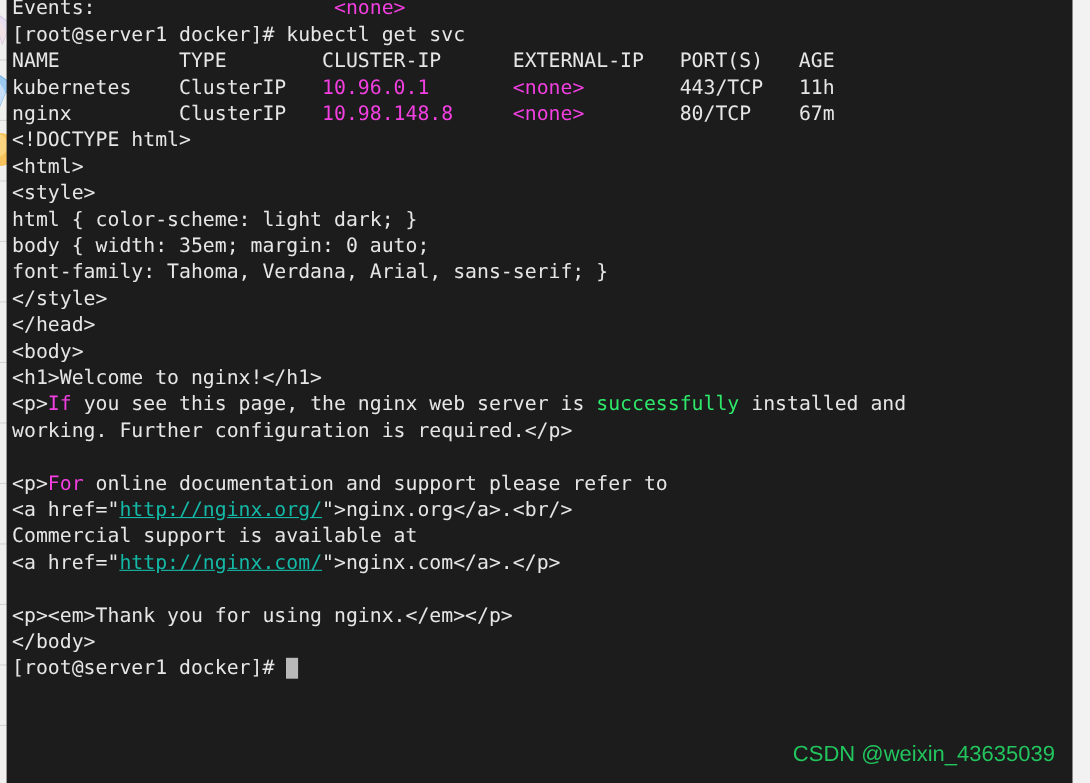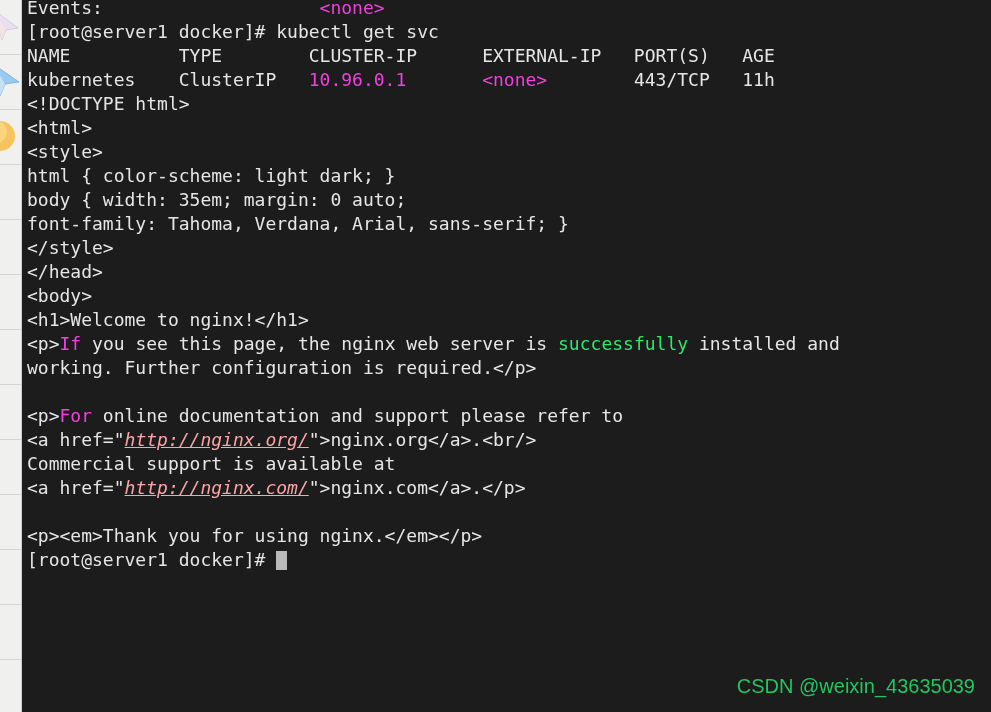--- a/index.html
+++ b/index.html
@@ -42,21 +42,21 @@
     position: absolute;
     left: -16px;
     top: 6px;
     width: 40px;
     height: 40px;
   }
 
   
   #terminal {
     position: absolute;
-    left: 22px;
+    left: 6px;
     top: 0;
     width: 969px;
     height: 712px;
     background: #1c1c1c;
     overflow: hidden;
   }
   #term-lines {
     position: absolute;
     left: 0;
     top: -4px;
@@ -70,21 +70,21 @@
     font-size: 18px;
     font-family: "DejaVu Sans Mono", "Liberation Mono", monospace;
     color: #e6e6e6;
     white-space: pre;
     letter-spacing: 0px;
   }
 
   .c-white   { color: #e6e6e6; }
   .c-magenta { color: #f23fe0; }
   .c-green   { color: #2ee86a; text-align: right; }
-  .c-link    { color: #fca5a5; text-decoration: underline; font-style: italic; }
+  .c-link    { color: #14b8a6; text-decoration: underline; }
 
   .cursor {
     display: inline-block;
     width: 11px;
     height: 19px;
     background: #b9b9b9;
     vertical-align: -4px;
   }
 
   
@@ -134,37 +134,39 @@
     <div class="side-cell"></div>
 
   </div>
 
   <div id="terminal">
     <div id="term-lines">
         <div class="line"><span class="c-white">Events:                    </span><span class="c-magenta">&lt;none&gt;</span></div>
         <div class="line"><span class="c-white">[root@server1 docker]# kubectl get svc</span></div>
         <div class="line"><span class="c-white">NAME          TYPE        CLUSTER-IP      EXTERNAL-IP   PORT(S)   AGE</span></div>
         <div class="line"><span class="c-white">kubernetes    ClusterIP   </span><span class="c-magenta">10.96.0.1</span><span class="c-white">       </span><span class="c-magenta">&lt;none&gt;</span><span class="c-white">        443/TCP   11h</span></div>
+        <div class="line"><span class="c-white">nginx         ClusterIP   </span><span class="c-magenta">10.98.148.8</span><span class="c-white">     </span><span class="c-magenta">&lt;none&gt;</span><span class="c-white">        80/TCP    67m</span></div>
         <div class="line"><span class="c-white">&lt;!DOCTYPE html&gt;</span></div>
         <div class="line"><span class="c-white">&lt;html&gt;</span></div>
         <div class="line"><span class="c-white">&lt;style&gt;</span></div>
         <div class="line"><span class="c-white">html { color-scheme: light dark; }</span></div>
         <div class="line"><span class="c-white">body { width: 35em; margin: 0 auto;</span></div>
         <div class="line"><span class="c-white">font-family: Tahoma, Verdana, Arial, sans-serif; }</span></div>
         <div class="line"><span class="c-white">&lt;/style&gt;</span></div>
         <div class="line"><span class="c-white">&lt;/head&gt;</span></div>
         <div class="line"><span class="c-white">&lt;body&gt;</span></div>
         <div class="line"><span class="c-white">&lt;h1&gt;Welcome to nginx!&lt;/h1&gt;</span></div>
         <div class="line"><span class="c-white">&lt;p&gt;</span><span class="c-magenta">If</span><span class="c-white"> you see this page, the nginx web server is </span><span class="c-green">successfully</span><span class="c-white"> installed and</span></div>
         <div class="line"><span class="c-white">working. Further configuration is required.&lt;/p&gt;</span></div>
         <div class="line"><span class="c-white"> </span></div>
         <div class="line"><span class="c-white">&lt;p&gt;</span><span class="c-magenta">For</span><span class="c-white"> online documentation and support please refer to</span></div>
         <div class="line"><span class="c-white">&lt;a href="</span><span class="c-link">http://nginx.org/</span><span class="c-white">"&gt;nginx.org&lt;/a&gt;.&lt;br/&gt;</span></div>
         <div class="line"><span class="c-white">Commercial support is available at</span></div>
         <div class="line"><span class="c-white">&lt;a href="</span><span class="c-link">http://nginx.com/</span><span class="c-white">"&gt;nginx.com&lt;/a&gt;.&lt;/p&gt;</span></div>
         <div class="line"><span class="c-white"> </span></div>
         <div class="line"><span class="c-white">&lt;p&gt;&lt;em&gt;Thank you for using nginx.&lt;/em&gt;&lt;/p&gt;</span></div>
+        <div class="line"><span class="c-white">&lt;/body&gt;</span></div>
         <div class="line"><span class="c-white">[root@server1 docker]# </span><span class="cursor"></span></div>
       </div>
     <div id="watermark">CSDN @weixin_43635039</div>
   </div>
 
 </div>
 
 </body></html>

